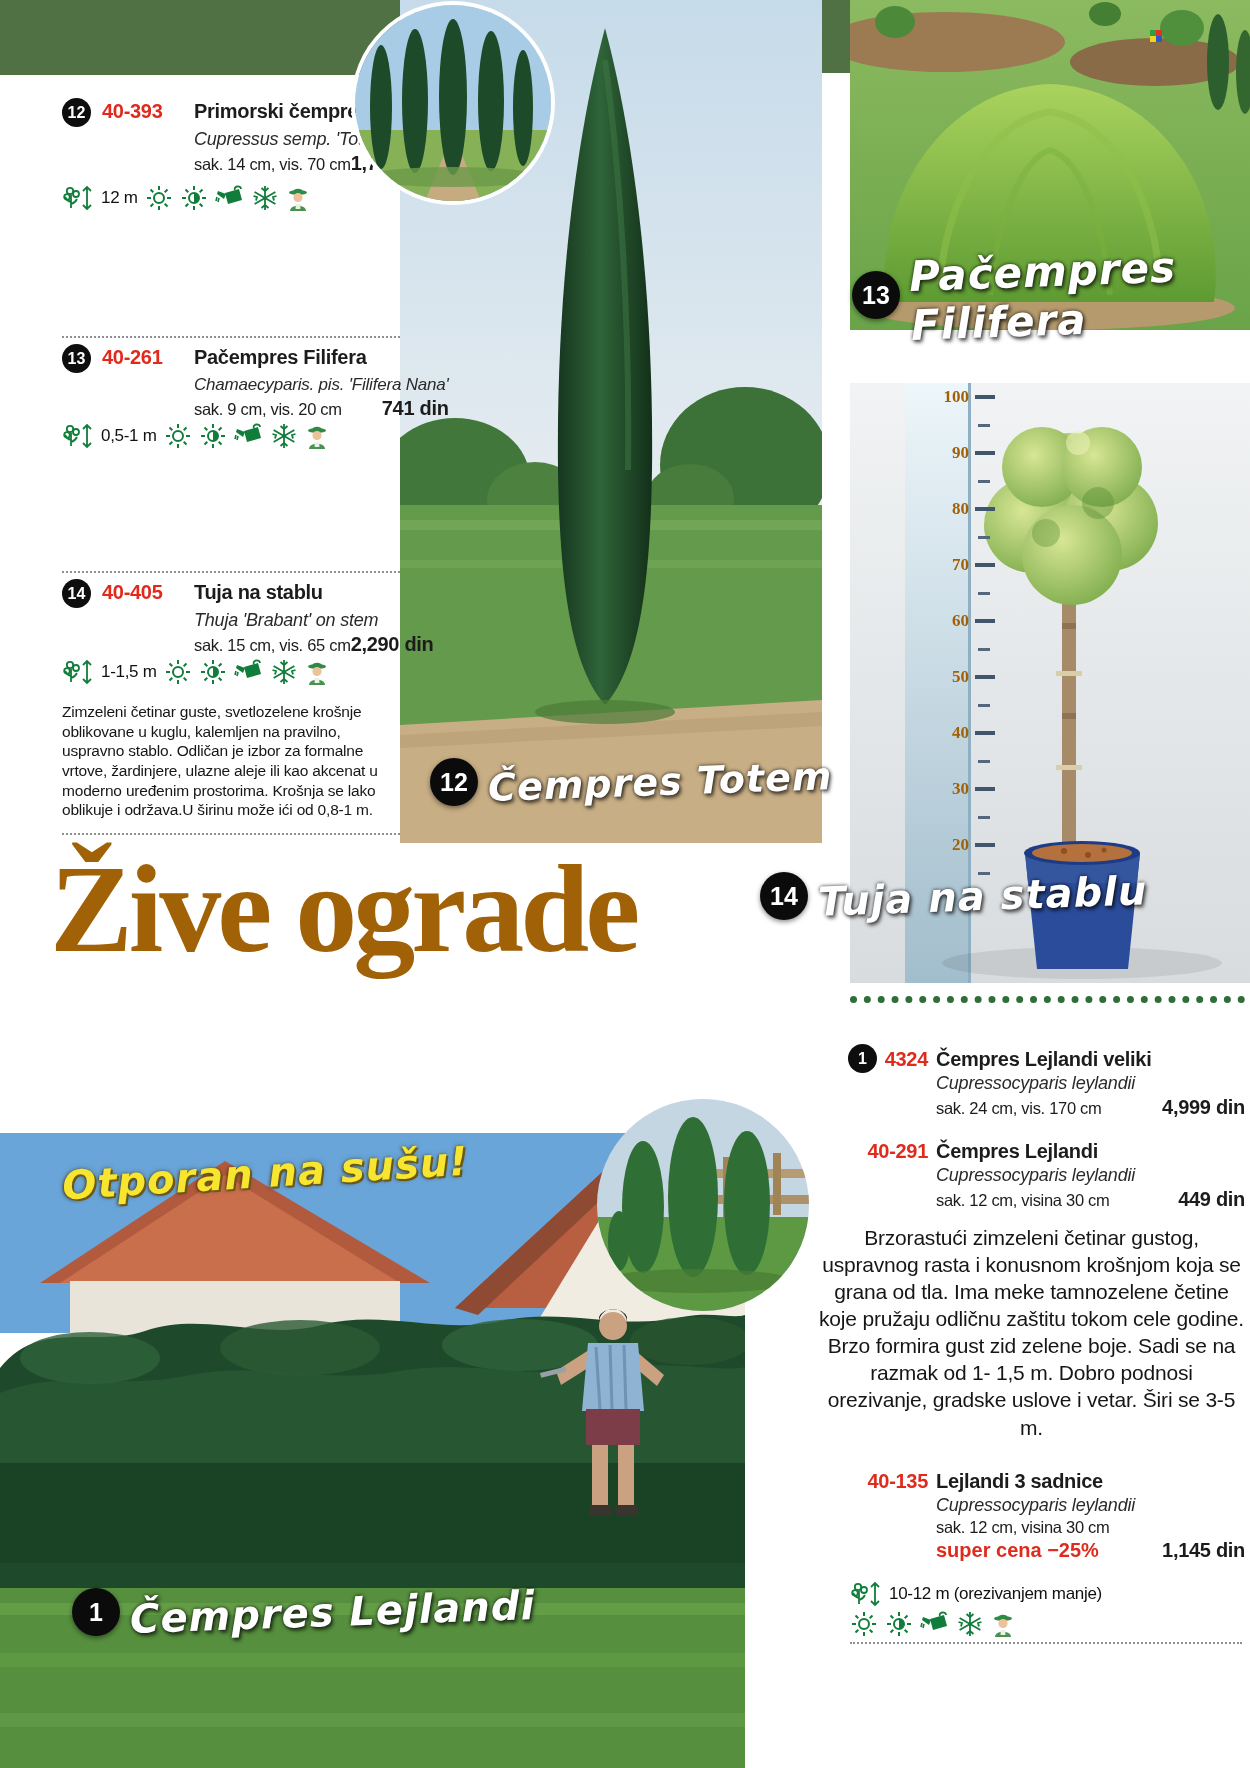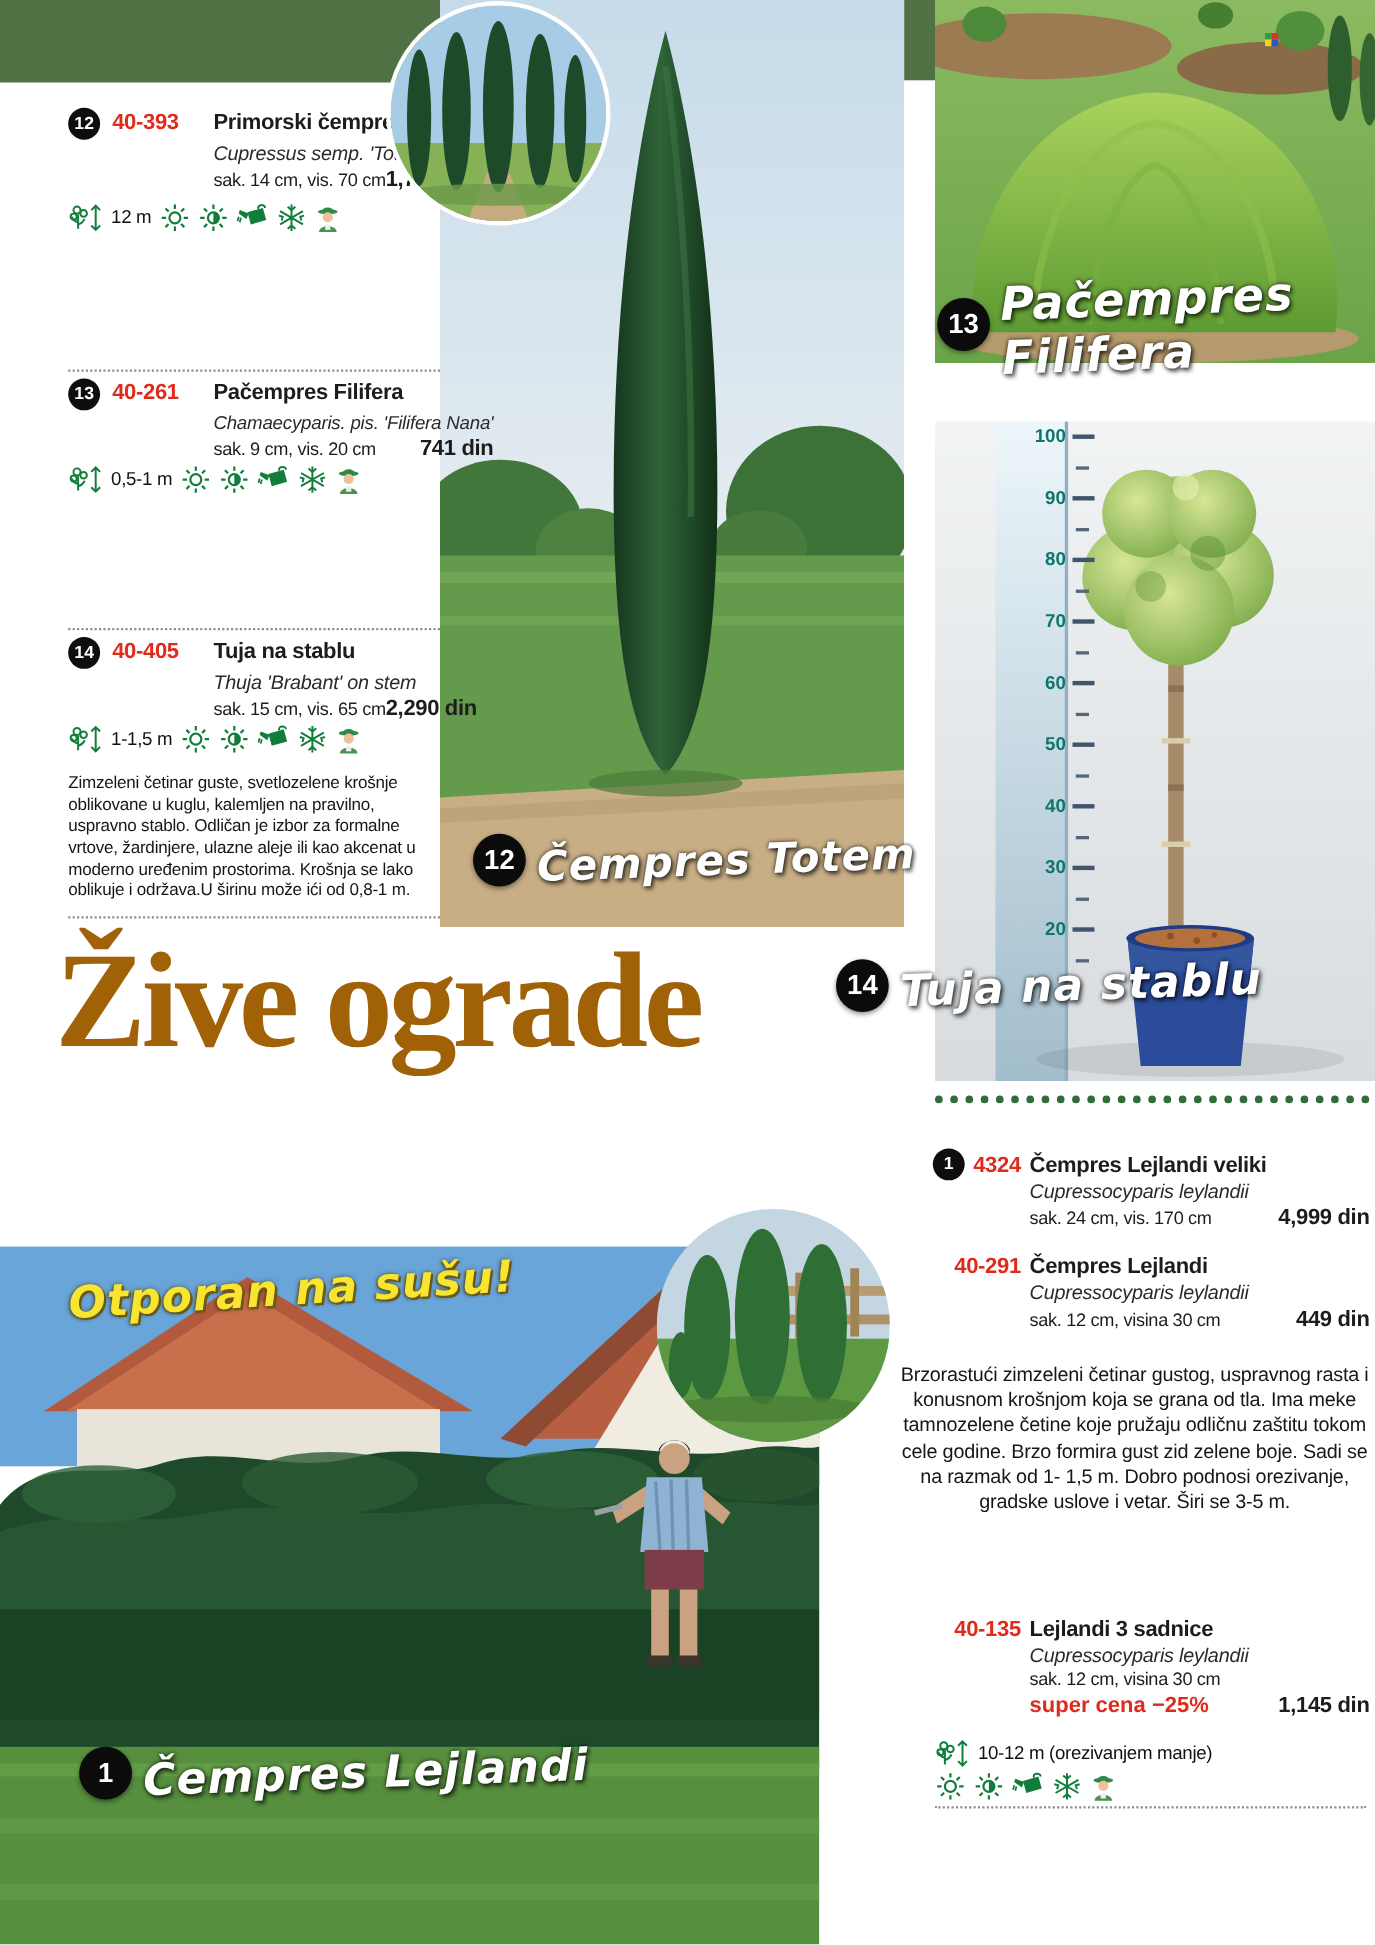--- a/index.html
+++ b/index.html
@@ -51,29 +51,29 @@
 
   
   .rp{position:absolute;left:788px;width:457px;display:grid;grid-template-columns:140px 1fr;
       column-gap:8px;row-gap:2px;}
   .rp .code{text-align:right;}
   .rp .latin{grid-column:2;}
   .rp .sizerow{grid-column:2;}
   .rp .promorow{grid-column:2;display:flex;justify-content:space-between;align-items:baseline;}
   .promo{color:#df2a1c;font-weight:bold;font-size:20px;}
   .badge-r1{position:absolute;left:60px;top:-2px;}
-  .rdesc{position:absolute;left:818px;width:427px;text-align:center;font-size:18px;
-         line-height:1.29;letter-spacing:-0.2px;color:#161616;margin-top:14px;}
+  .rdesc{position:absolute;left:818px;width:427px;text-align:center;font-size:21px;
+         line-height:1.29;letter-spacing:-0.2px;color:#161616;}
   .gdots{position:absolute;border-bottom:7px dotted #2f6d39;}
   .graydots{position:absolute;border-bottom:2px dotted #8f8f8f;}
 
   
   .ruler-row{position:absolute;left:905px;width:90px;display:flex;align-items:center;
              justify-content:flex-end;gap:6px;z-index:3;}
-  .rnum{font-size:17px;font-weight:bold;color:#0f766e;}
+  .rnum{font-size:17px;font-weight:bold;color:#a16207;font-family:Liberation Serif, serif;}
   .rtick{width:20px;height:4px;background:#41566d;}
   .rtick-minor{position:absolute;left:978px;width:12px;height:3px;background:#54677c;z-index:3;}
 
   .regmark{position:absolute;left:1150px;top:30px;width:12px;height:12px;display:grid;
            grid-template-columns:6px 6px;grid-template-rows:6px 6px;z-index:7;}
   .circle-photo{border-radius:50%;}
 </style>
 </head>
 <body>
 

